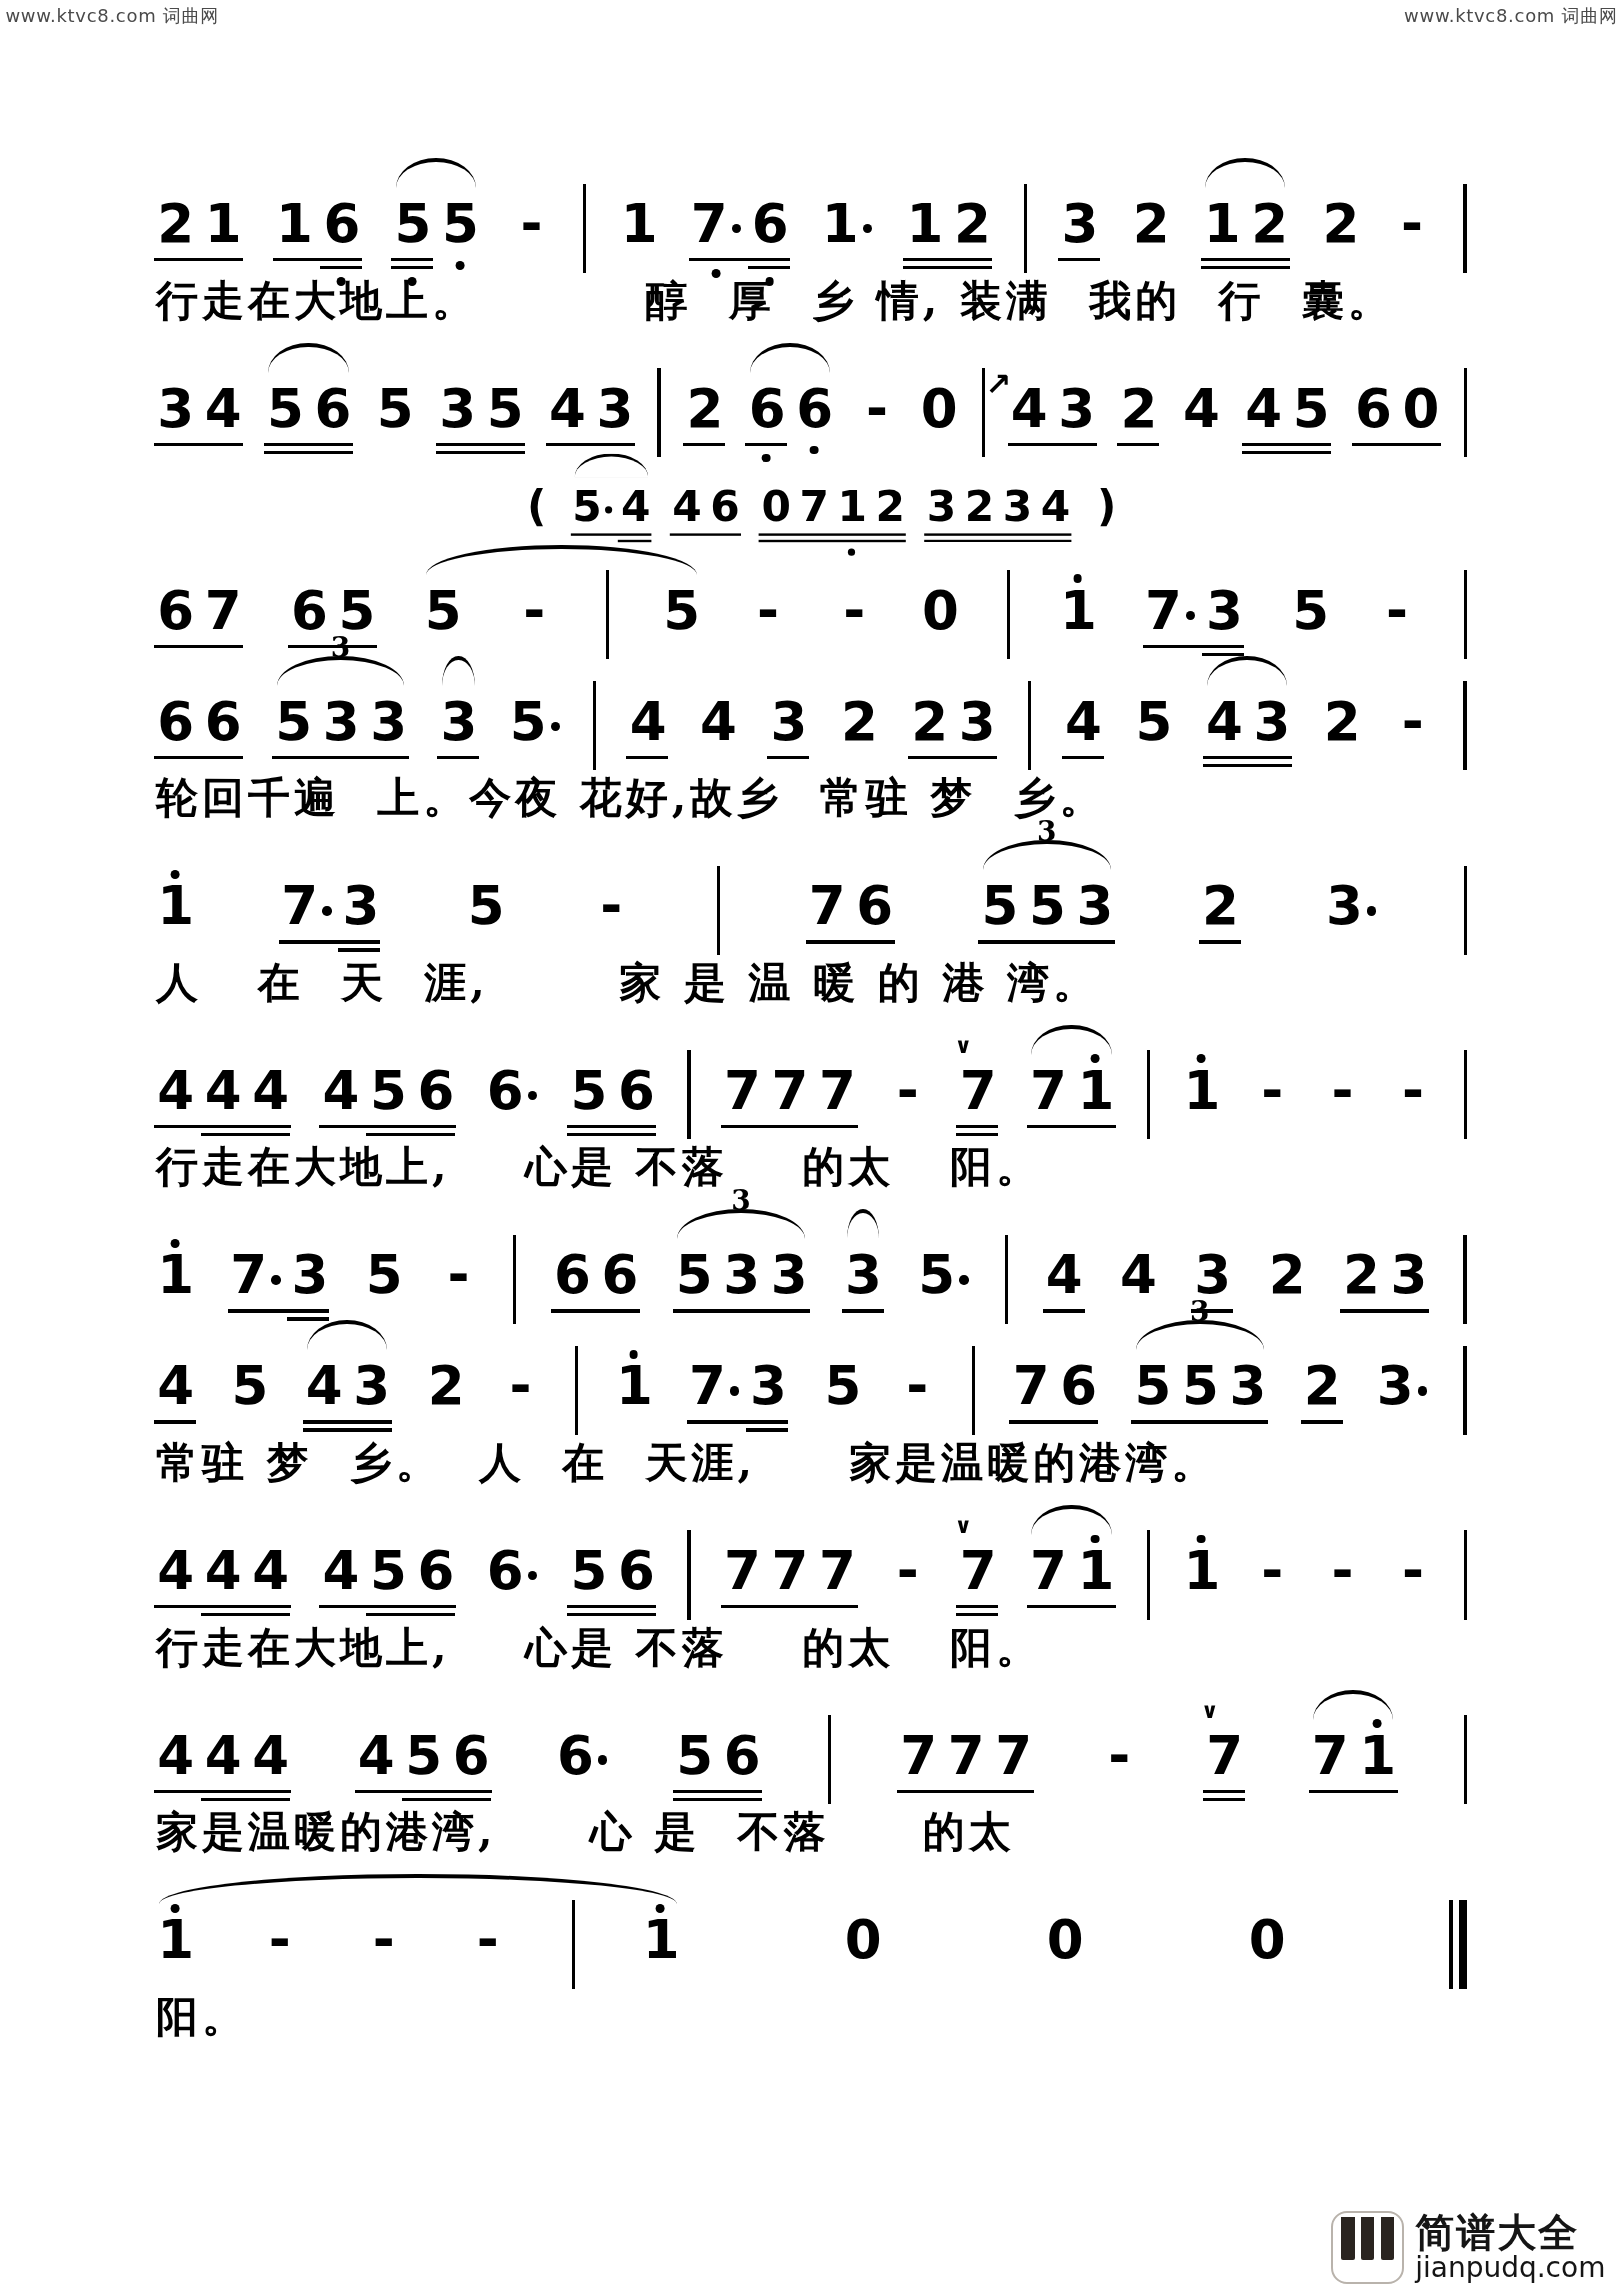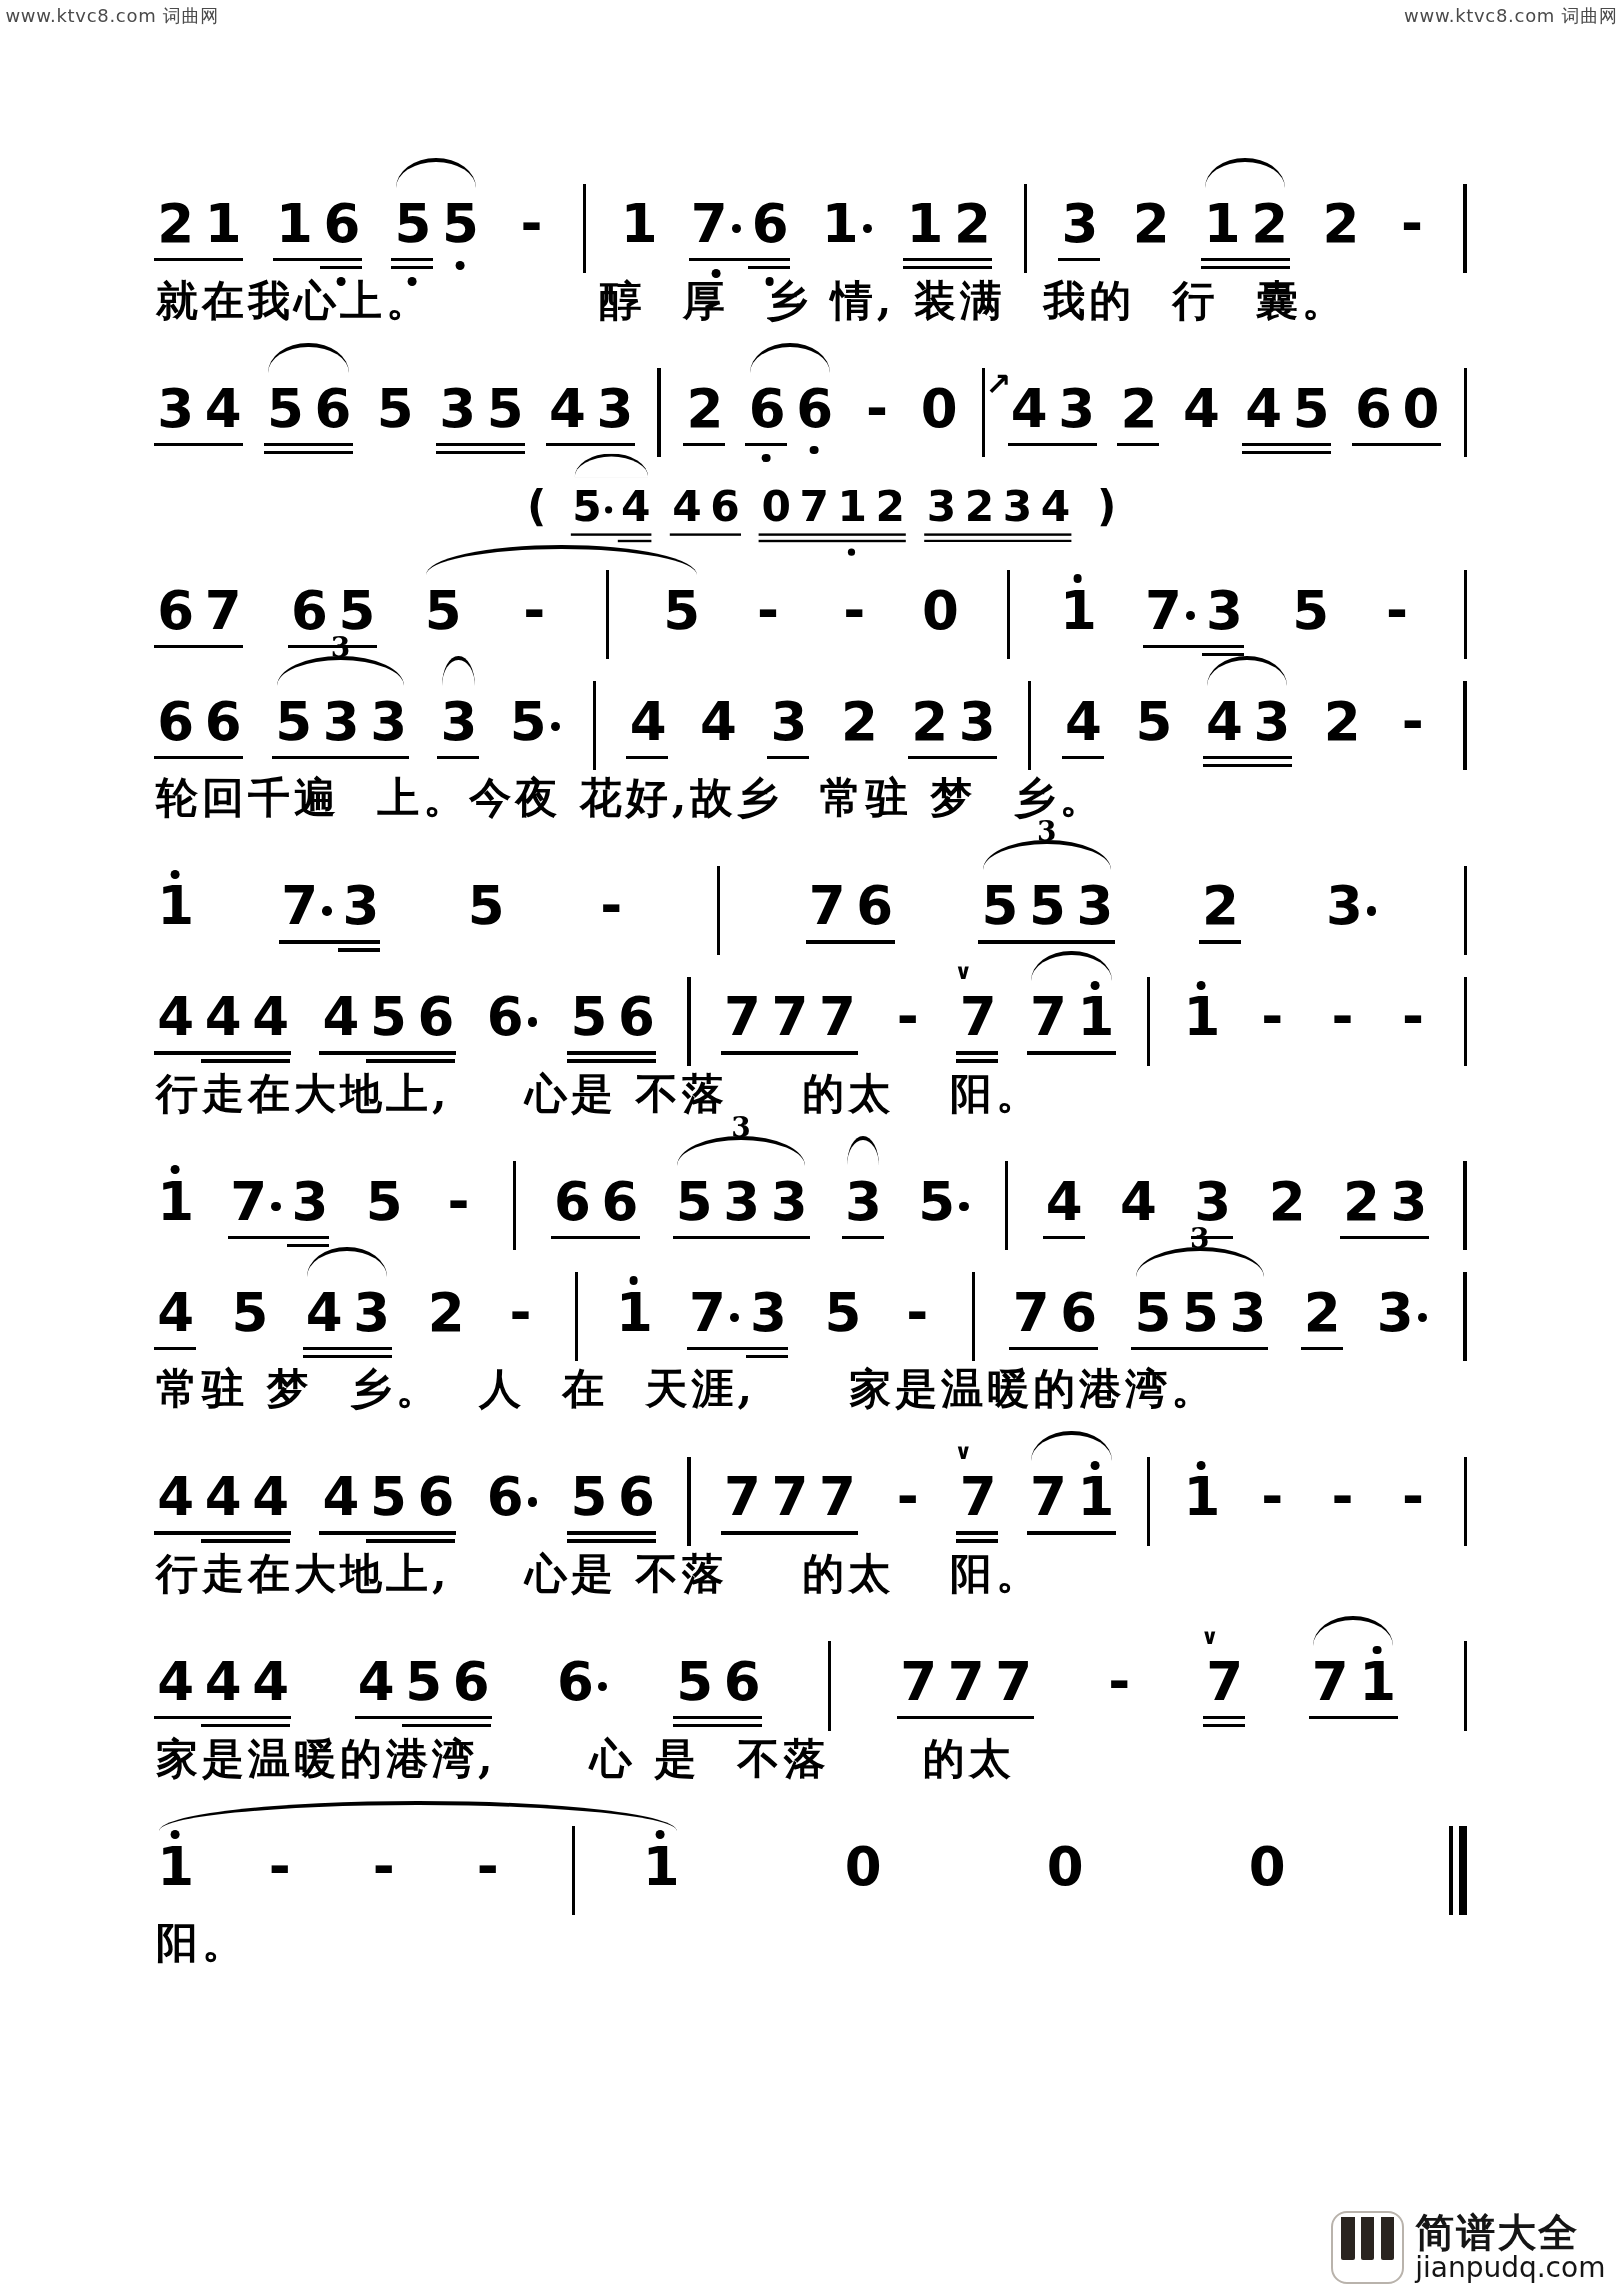--- a/index.html
+++ b/index.html
@@ -138,21 +138,21 @@
           <div class="beam" style="left: -2px; width: 89px; top: 73px;"></div>
         </div>
         <div class="note">
           <span class="num">2</span>
         </div>
         <div class="note">
           <span class="num">-</span>
         </div>
         <div class="bar"></div>
       </div>
-      <div class="lyr">就在我心上。         醇  厚  乡 情, 装满  我的  行  囊。</div>
+      <div class="lyr">行走在大地上。         醇  厚  乡 情, 装满  我的  行  囊。</div>
     </div>
     <div class="rowblock">
       <div class="mrow">
         <div class="grp">
           <div class="note">
             <span class="num">3</span>
           </div>
           <div class="note">
             <span class="num">4</span>
           </div>
@@ -527,20 +527,21 @@
         <div class="note">
           <span class="num">2</span>
           <div class="beam" style="left: -2px; right: -2px; width: auto; top: 65px;"></div>
         </div>
         <div class="note">
           <span class="num">3</span>
           <div class="augdot"></div>
         </div>
         <div class="bar"></div>
       </div>
+      <div class="lyr">人   在  天  涯,       家 是 温 暖 的 港 湾。</div>
     </div>
     <div class="rowblock">
       <div class="mrow">
         <div class="grp">
           <div class="note">
             <span class="num">4</span>
           </div>
           <div class="note">
             <span class="num">4</span>
           </div>

